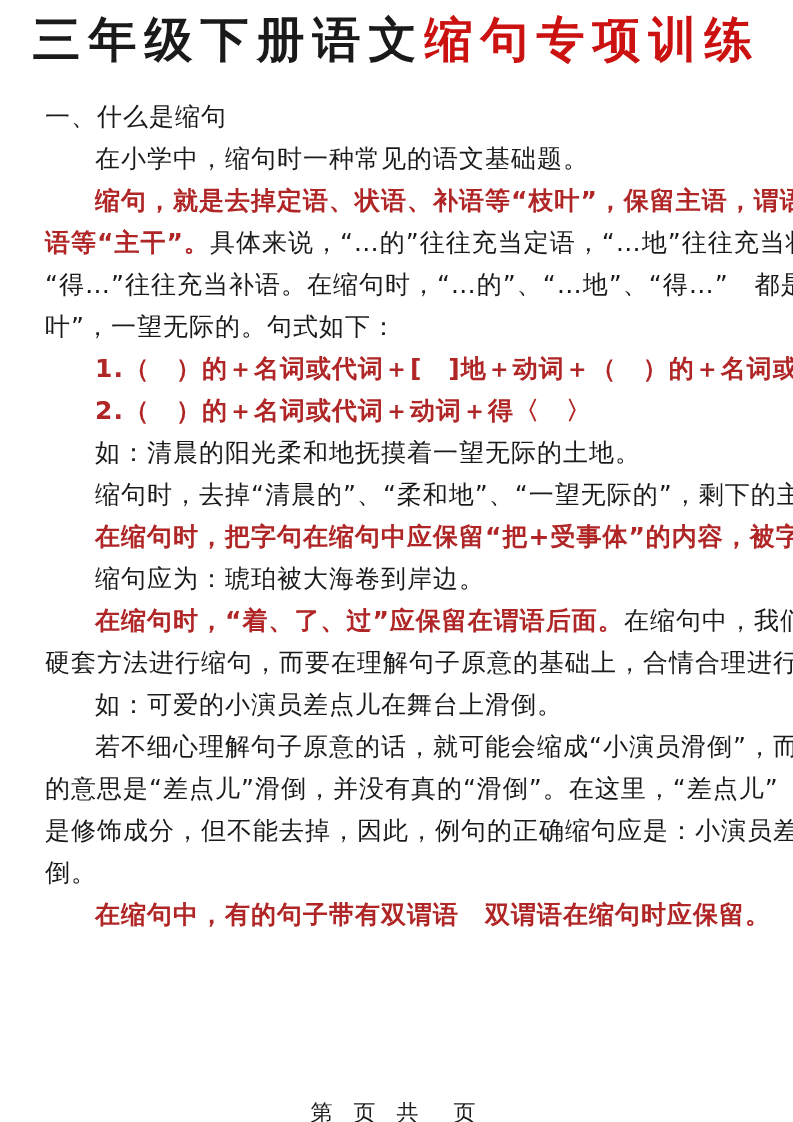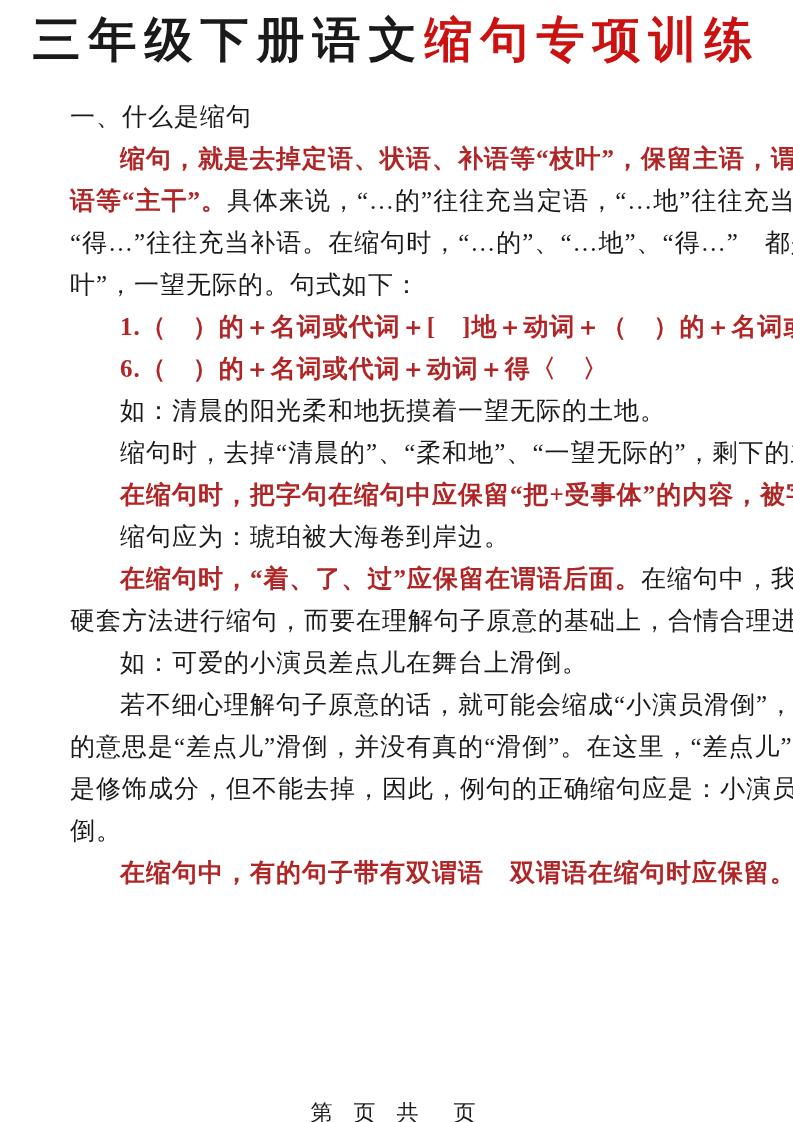--- a/index.html
+++ b/index.html
@@ -27,23 +27,22 @@
     font-size: 48px;
     letter-spacing: 8px;
     white-space: nowrap;
   }
   .doc-title .title-black { color: var(--ink, #111111); }
   .doc-title .title-red   { color: var(--title-red, #cc1111); }
 
   .doc-body {
     position: absolute;
     top: 96px;
-    left: 70px;
+    left: 45px;
     right: 40px;
-    font-family: Liberation Serif, serif;
   }
   .line {
     height: 42px;
     line-height: 42px;
     font-size: 25px;
     letter-spacing: 1px;
     white-space: pre;
     color: var(--ink, #1a1a1a);
   }
   .line.indent { padding-left: 50px; }
@@ -65,26 +64,27 @@
 </head>
 <body>
 
 <div class="page">
   <div class="doc-title">
     <span class="title-black">三年级下册语文</span><span class="title-red">缩句专项训练</span>
   </div>
 
   <div class="doc-body">
       <div class="line"><span class="seg-black">一、什么是缩句</span></div>
+      <div class="line indent"><span class="seg-black">在小学中，缩句时一种常见的语文基础题。</span></div>
       <div class="line indent"><span class="seg-red">缩句，就是去掉定语、状语、补语等“枝叶”，保留主语，谓语，宾</span></div>
       <div class="line"><span class="seg-red">语等“主干”。</span><span class="seg-black">具体来说，“…的”往往充当定语，“…地”往往充当状语，</span></div>
       <div class="line"><span class="seg-black">“得…”往往充当补语。在缩句时，“…的”、“…地”、“得…”　都是“枝</span></div>
       <div class="line"><span class="seg-black">叶”，一望无际的。句式如下：</span></div>
       <div class="line indent"><span class="seg-red">1.（　）的＋名词或代词＋[　]地＋动词＋（　）的＋名词或代词</span></div>
-      <div class="line indent"><span class="seg-red">6.（　）的＋名词或代词＋动词＋得〈　〉</span></div>
+      <div class="line indent"><span class="seg-red">2.（　）的＋名词或代词＋动词＋得〈　〉</span></div>
       <div class="line indent"><span class="seg-black">如：清晨的阳光柔和地抚摸着一望无际的土地。</span></div>
       <div class="line indent"><span class="seg-black">缩句时，去掉“清晨的”、“柔和地”、“一望无际的”，剩下的主干是</span></div>
       <div class="line indent"><span class="seg-red">在缩句时，把字句在缩句中应保留“把+受事体”的内容，被字句在</span></div>
       <div class="line indent"><span class="seg-black">缩句应为：琥珀被大海卷到岸边。</span></div>
       <div class="line indent"><span class="seg-red">在缩句时，“着、了、过”应保留在谓语后面。</span><span class="seg-black">在缩句中，我们不应</span></div>
       <div class="line"><span class="seg-black">硬套方法进行缩句，而要在理解句子原意的基础上，合情合理进行缩句。</span></div>
       <div class="line indent"><span class="seg-black">如：可爱的小演员差点儿在舞台上滑倒。</span></div>
       <div class="line indent"><span class="seg-black">若不细心理解句子原意的话，就可能会缩成“小演员滑倒”，而原句</span></div>
       <div class="line"><span class="seg-black">的意思是“差点儿”滑倒，并没有真的“滑倒”。在这里，“差点儿”　虽</span></div>
       <div class="line"><span class="seg-black">是修饰成分，但不能去掉，因此，例句的正确缩句应是：小演员差点儿滑</span></div>

